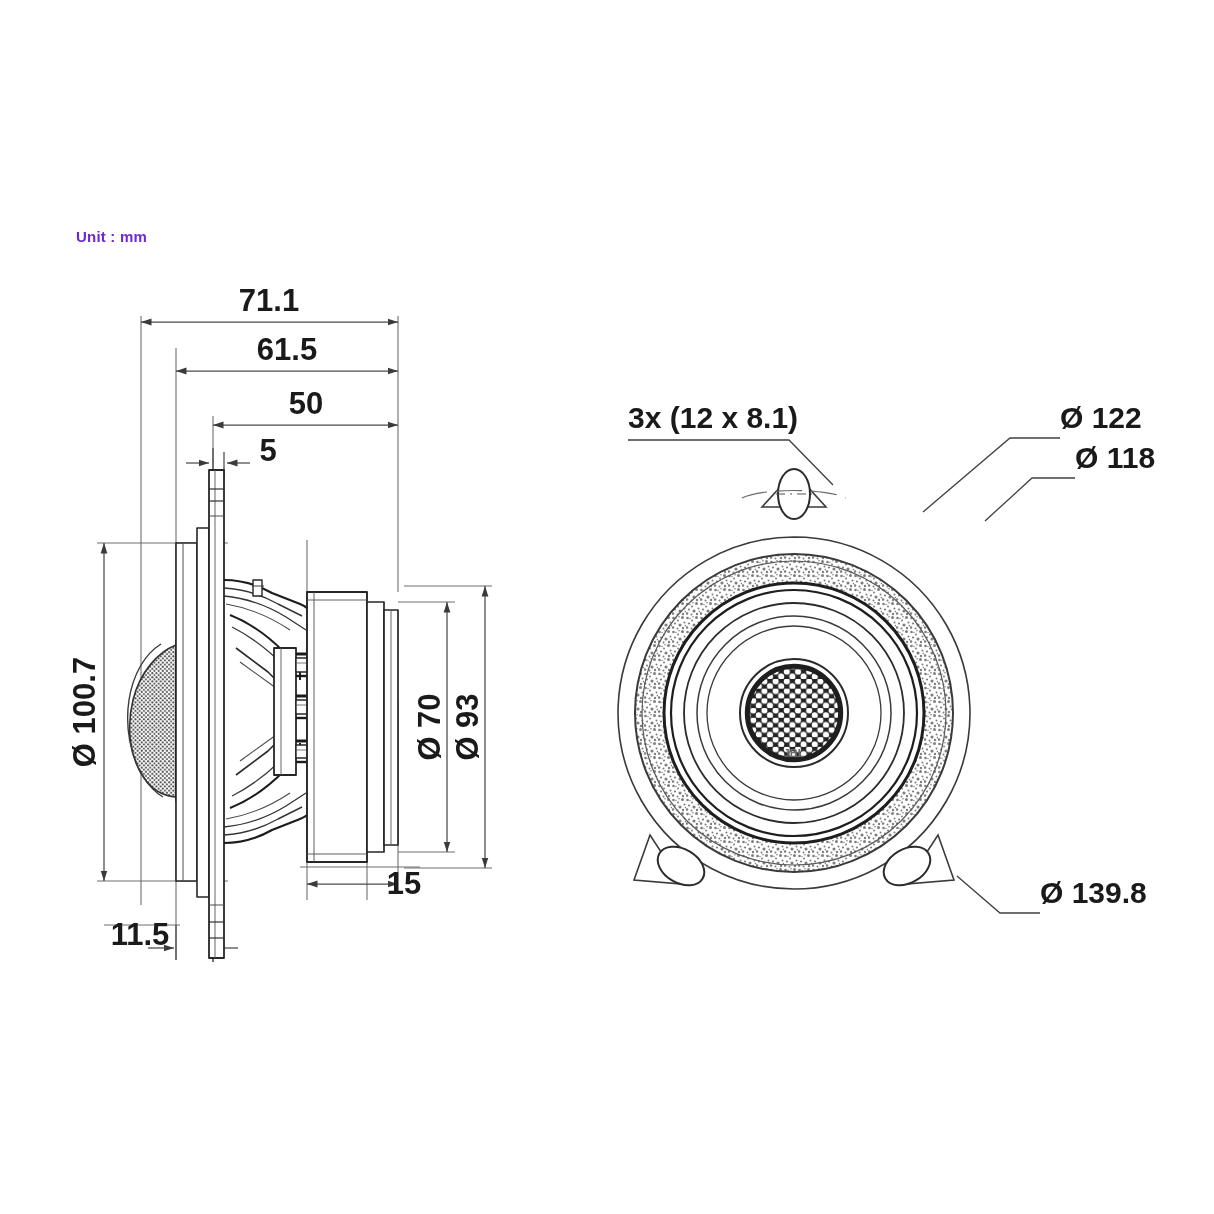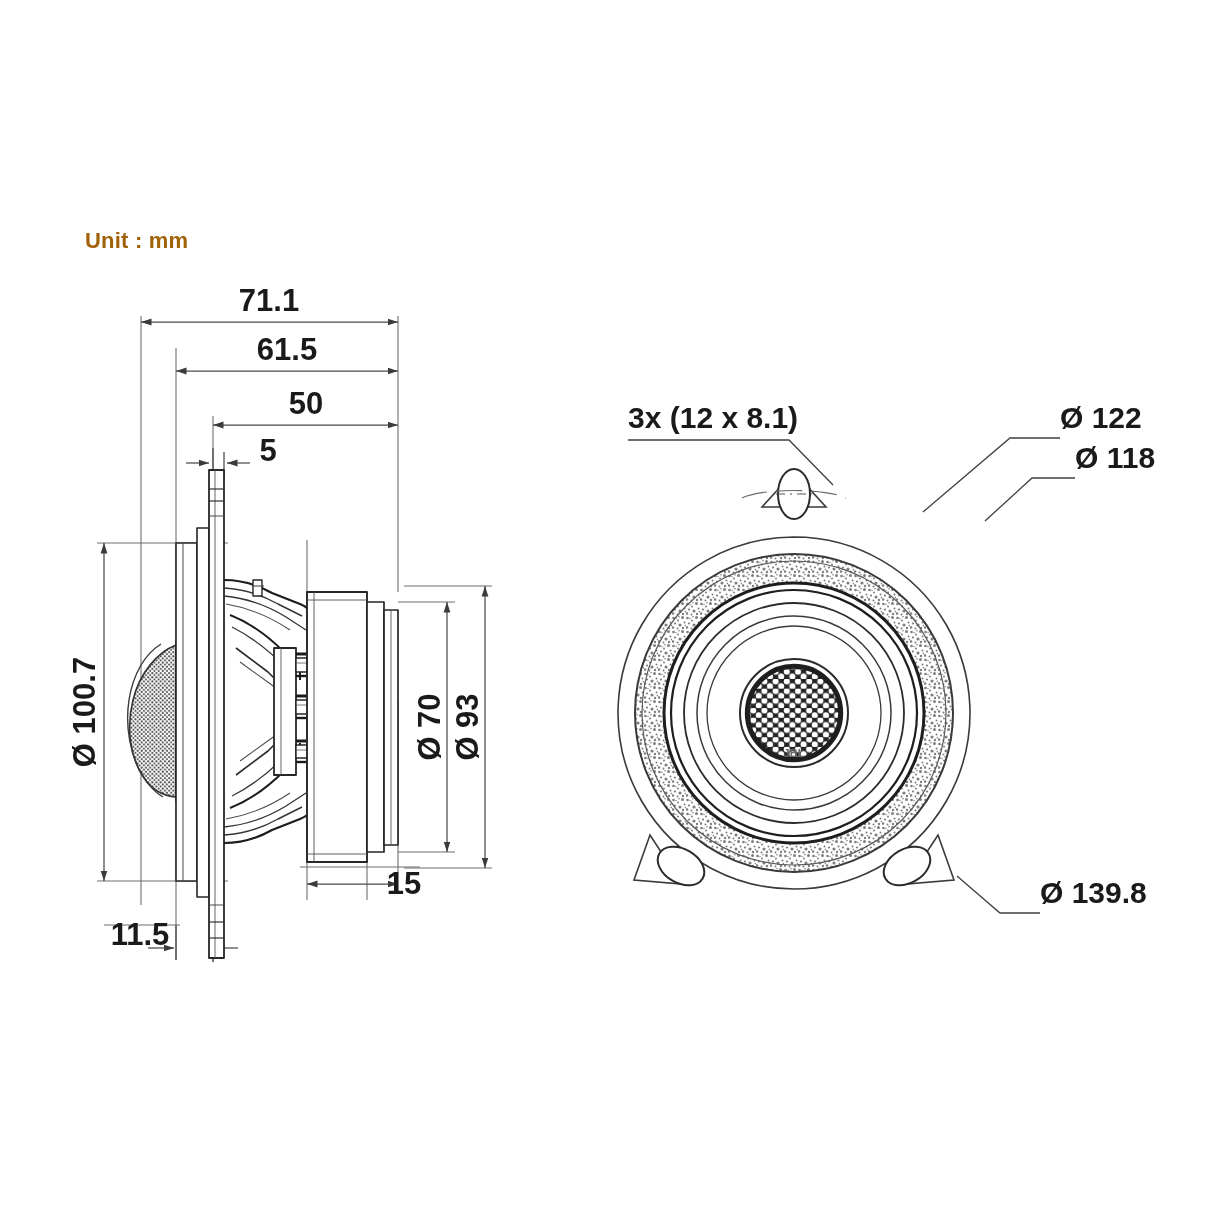--- a/index.html
+++ b/index.html
@@ -11,24 +11,24 @@
   }
   #sheet {
     position: relative;
     width: 1214px;
     height: 1214px;
     background: #ffffff;
     overflow: hidden;
   }
   #unit-label {
     position: absolute;
-    left: 85px; top: 228px;
-    font-size: 22px;
+    left: 76px; top: 228px;
+    font-size: 15px;
     font-weight: 700;
-    color: #a16207;
+    color: #6d28d9;
     letter-spacing: 0.2px;
     white-space: nowrap;
   }
   #drawing-svg {
     position: absolute;
     left: 0; top: 0;
     width: 1214px; height: 1214px;
   }
   .dim-text {
     font-family: "Liberation Sans", sans-serif;

